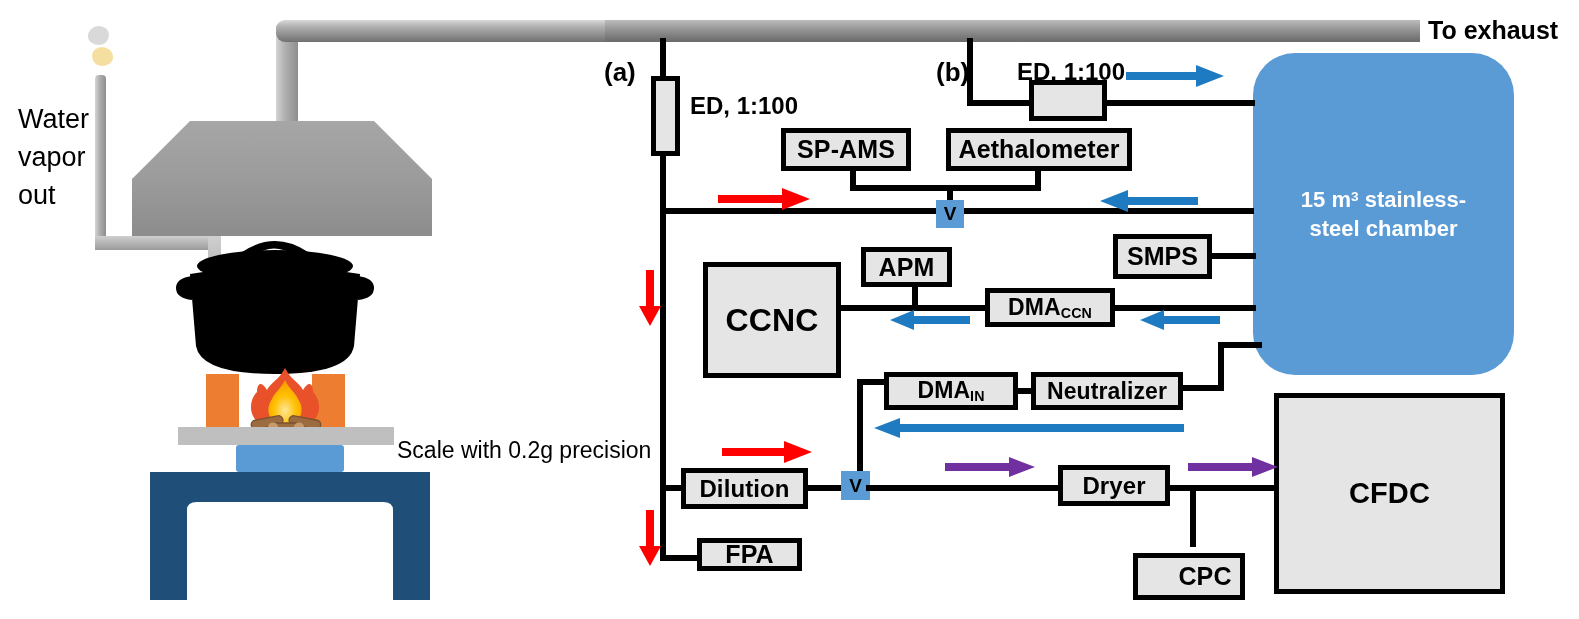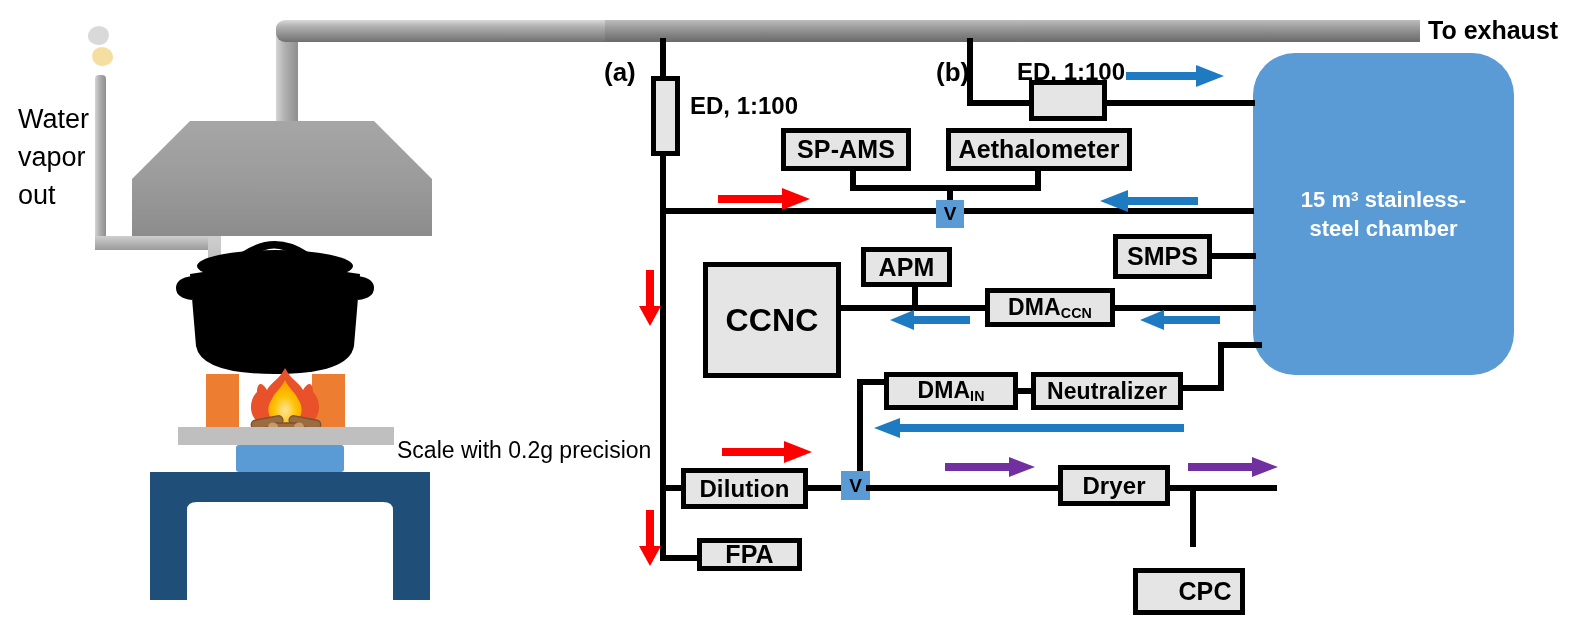--- a/index.html
+++ b/index.html
@@ -213,22 +213,25 @@
   <div class="valve" style="left:841px;top:471px;width:29px;height:29px;font-size:19px;">
     <span>V</span>
   </div>
 
   <div class="lineH" style="left:866px;top:485px;width:195px;"></div>
   <div class="box" style="left:1058px;top:465px;width:112px;height:41px;font-size:24px;">
     <span>Dryer</span>
   </div>
   <div class="lineH" style="left:1167px;top:485px;width:110px;"></div>
   <div class="lineV" style="left:1190px;top:485px;height:62px;"></div>
-  <div class="box" style="left:1133px;top:568px;width:112px;height:47px;font-size:25px;padding-left:32px;">
+  <div class="box" style="left:1133px;top:553px;width:112px;height:47px;font-size:25px;padding-left:32px;">
     <span>CPC</span>
+  </div>
+  <div class="box" style="left:1274px;top:393px;width:231px;height:201px;font-size:29px;">
+    <span>CFDC</span>
   </div>
 
   <div class="arrow" style="left:718px;top:188px;">
     <svg width="92" height="22" viewBox="0 0 92 22">
         <path d="M0,7 H64 V0 L92,11 L64,22 V15 H0 Z" fill="#FF0000"></path>
       </svg>
   </div>
 
   <div class="arrow" style="left:639px;top:270px;">
     <svg width="22" height="56" viewBox="0 0 22 56">

